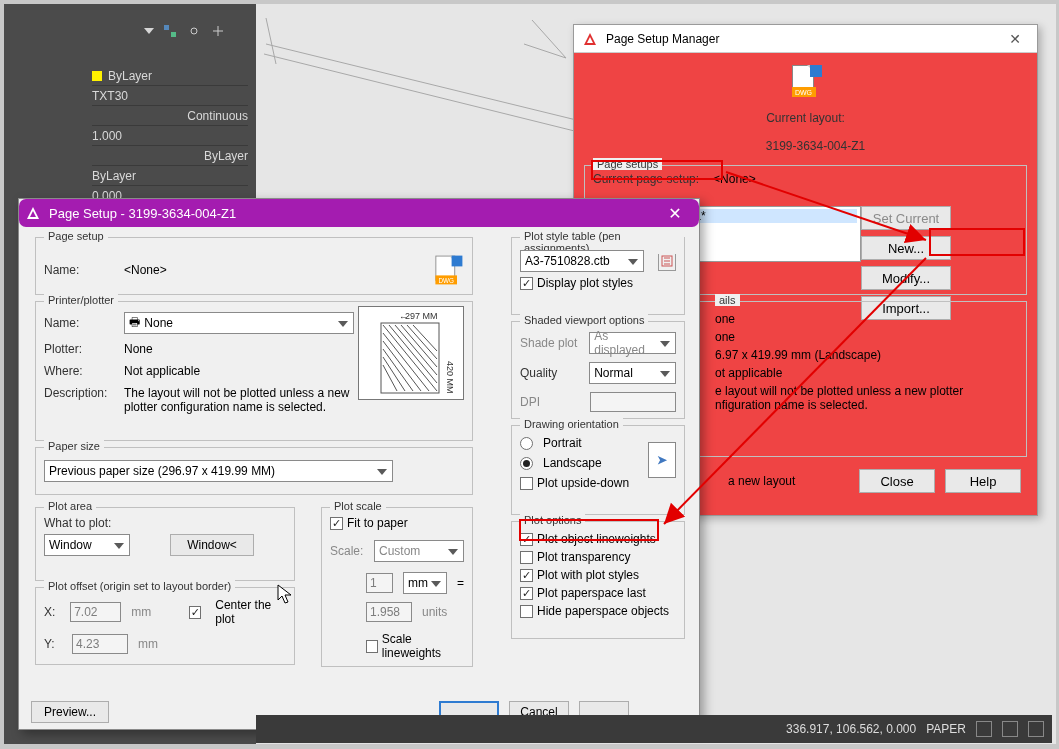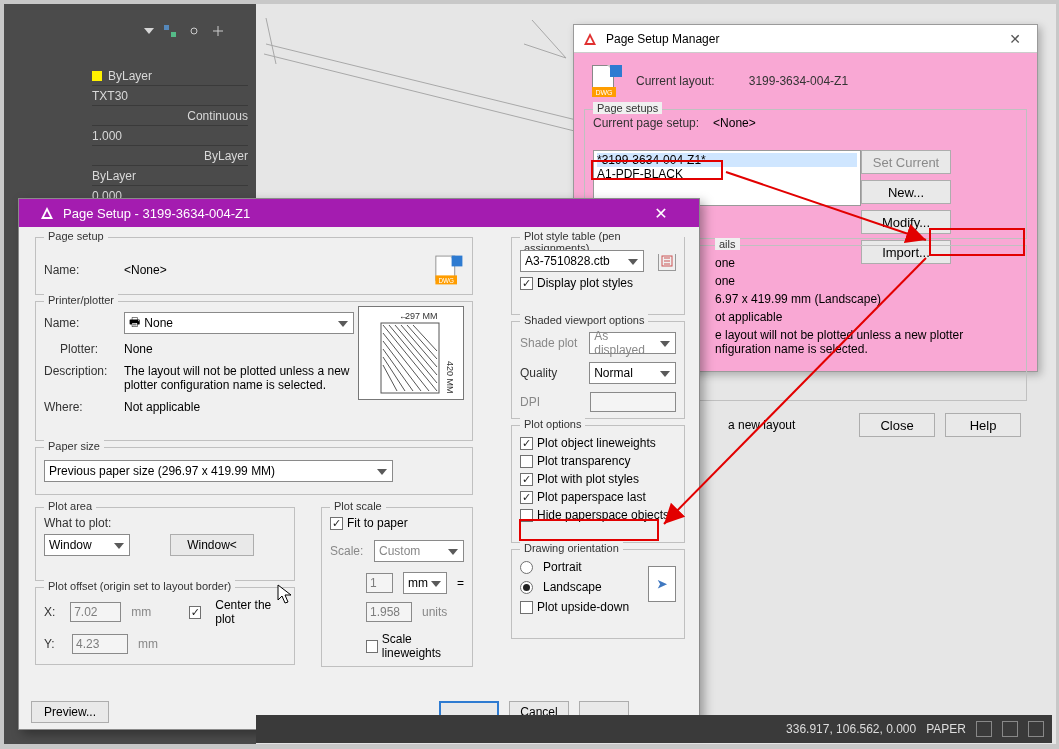--- a/index.html
+++ b/index.html
@@ -11,21 +11,21 @@
     .ticon { width:16px; height:16px; display:inline-block; color:#d6d6d6; }
     .tcaret { width:10px; height:6px; border-left:5px solid transparent; border-right:5px solid transparent; border-top:6px solid #d6d6d6; }
 
     .layer-row { position: absolute; left: 88px; width: 156px; height: 20px; border-bottom: 1px solid #3a3a3a; display:flex; align-items:center; font-size:12px; }
     .layer-sq { width:10px; height:10px; background:#fff200; margin-right:6px; }
 
     .drawing { position:absolute; left:256px; top:4px; width:800px; height:740px; background:#e6e6e6; }
     .drawing svg { position:absolute; left:0; top:0; }
 
     
-    .psm { position:absolute; left:573px; top:24px; width:465px; height:348px; background:#f9a8d4; border:1px solid #9a9a9a; box-shadow:3px 3px 8px rgba(0,0,0,.25); }
+    .psm { position:absolute; left:573px; top:24px; width:465px; height:492px; background:#ef4444; border:1px solid #9a9a9a; box-shadow:3px 3px 8px rgba(0,0,0,.25); }
     .psm-title { height:28px; background:#fff; border-bottom:1px solid #ccc; display:flex; align-items:center; padding:0 8px; gap:8px; }
     .autocad-a { width:16px; height:16px; }
     .psm-close { margin-left:auto; width:28px; text-align:center; color:#555; font-size:14px; }
     .dwg-icon { width:32px; height:32px; position:relative; }
     .dwg-icon .sheet { position:absolute; left:2px; top:0; width:22px; height:28px; background:#fff; border:1px solid #888;}
     .dwg-icon .fold { position:absolute; left:17px; top:0; width:0; height:0; border-left:7px solid transparent; border-top:7px solid #c9c9c9;}
     .dwg-icon .band { position:absolute; left:2px; bottom:0; width:24px; height:10px; background:#ff9d00; color:#fff; font-size:7px; display:flex; align-items:center; justify-content:center; }
     .dwg-icon .corner { position:absolute; right:0; top:0; width:12px; height:12px; background:#2e7bd1;}
     .group { border:1px solid #c0c0c0; margin:6px 10px; padding:6px 8px 10px; position:relative; }
     .group-title { position:absolute; top:-8px; left:8px; background:#f0f0f0; padding:0 4px; font-size:11px; color:#333; }
@@ -35,21 +35,21 @@
     .side-btn.dis { color:#8a8a8a; }
     .row { display:flex; align-items:center; gap:10px; }
     .lbl { color:#333; }
     .val { color:#333; }
     .checkbox { display:flex; align-items:center; gap:4px; margin-top:4px; }
     .chk { width:13px; height:13px; border:1px solid #707070; background:#fff; display:inline-flex; align-items:center; justify-content:center; }
     .chk.on::after { content:"✓"; font-size:11px; color:#222; line-height:1; }
 
     
     .ps { position:absolute; left:18px; top:198px; width:682px; height:532px; background:#f0f0f0; border:1px solid #8a8a8a; box-shadow:4px 4px 10px rgba(0,0,0,.35); }
-    .ps-title { height:28px; background:#a41cb0; color:#fff; display:flex; align-items:center; padding:0 20px; gap:8px; font-size:13px;}
+    .ps-title { height:28px; background:#a41cb0; color:#fff; display:flex; align-items:center; padding:0 6px; gap:8px; font-size:13px;border-radius:7px;}
     .ps-title .autocad-a svg path:first-child { fill:#fff!important;}
     .ps-close { margin-left:auto; width:36px; text-align:center; font-size:16px; }
     .ps-body { position:relative; padding:4px 6px; display:flex; gap:18px; height:calc(100% - 28px);}
     .col-left { width:466px; }
     .col-right { width:194px; }
     .select { height:22px; border:1px solid #8a8a8a; background:#fff; padding:0 18px 0 4px; font-size:12px; display:flex; align-items:center; position:relative; }
     .select::after { content:""; position:absolute; right:5px; top:8px; width:0; height:0; border-left:5px solid transparent; border-right:5px solid transparent; border-top:6px solid #5a5a5a;}
     .btn { height:22px; border:1px solid #adadad; background:#e9e9e9; font-size:12px; padding:0 10px; }
     .btn.dis { color:#8a8a8a; }
     .paper-prev { position:absolute; right:8px; top:4px; width:106px; height:94px; border:1px solid #777; background:#fff; }
@@ -121,21 +121,21 @@
 
 <div class="psm">
   <div class="psm-title">
     <span class="autocad-a"><svg viewBox="0 0 16 16">
           <path d="M2 14 L8 2 L14 14 Z" fill="#e03030"></path>
           <path d="M5 12 L8 6 L11 12 Z" fill="#fff"></path>
         </svg></span>
     <span>Page Setup Manager</span>
     <span class="psm-close">✕</span>
   </div>
-  <div style="display:flex; align-items:center; gap:14px; padding:12px 16px 6px;">
+  <div style="display:flex; align-items:center; gap:14px; padding:12px 16px 6px;flex-direction:column;">
     <span class="dwg-icon">
         <span class="sheet"></span>
         <span class="fold"></span>
         <span class="corner"></span>
         <span class="band">DWG</span>
       </span>
     <span class="lbl">Current layout:</span>
     <span class="val" style="margin-left:20px">3199-3634-004-Z1</span>
   </div>
   <div class="group" style="height:130px;">
@@ -202,31 +202,31 @@
       <div class="group" style="height:140px; position:relative;">
         <span class="group-title">Printer/plotter</span>
         <div class="row" style="margin-top:4px;">
           <span class="lbl" style="width:70px">Name:</span>
           <div class="select" style="width:230px">
               <span style="margin-right:4px">🖶</span>
               <span>None</span>
             </div>
           <button class="btn dis" style="margin-left:8px; width:82px">Properties</button>
         </div>
-        <div class="row" style="margin-top:8px;text-align:center;">
+        <div class="row" style="margin-top:8px;">
             <span class="lbl" style="width:70px">Plotter:</span>
             <span>None</span>
+          </div>
+        <div class="row" style="margin-top:8px;">
+            <span class="lbl" style="width:70px">Where:</span>
+            <span>Not applicable</span>
           </div>
         <div class="row" style="margin-top:8px; align-items:flex-start;">
             <span class="lbl" style="width:70px">Description:</span>
             <span style="width:240px">The layout will not be plotted unless a new plotter configuration name is selected.</span>
-          </div>
-        <div class="row" style="margin-top:8px;">
-            <span class="lbl" style="width:70px">Where:</span>
-            <span>Not applicable</span>
           </div>
         <div class="paper-prev">
           <svg width="106" height="94">
             <text x="40" y="12" font-size="9" fill="#333">←</text>
               <text x="46" y="12" font-size="9" fill="#333">297 MM</text>
             <rect x="22" y="16" width="58" height="70" fill="#fff" stroke="#555"></rect>
             <g stroke="#555" stroke-width="1">
               <line x1="24" y1="18" x2="78" y2="84"></line>
                 <line x1="30" y1="18" x2="78" y2="76"></line>
                 <line x1="36" y1="18" x2="78" y2="68"></line>
@@ -357,58 +357,58 @@
             <span class="lbl" style="width:66px">Quality</span>
             <div class="select" style="width:94px">
               <span>Normal</span>
             </div>
           </div>
         <div class="row" style="margin-top:8px">
             <span class="lbl" style="width:66px; color:#888">DPI</span>
             <div class="input dis" style="width:94px"></div>
           </div>
       </div>
-      <div class="group" style="height:118px">
-        <span class="group-title">Plot options</span>
-        <div class="checkbox">
-            <span class="chk on"></span>
-            <span>Plot object lineweights</span>
-          </div>
-        <div class="checkbox">
-            <span class="chk"></span>
-            <span>Plot transparency</span>
-          </div>
-        <div class="checkbox">
-            <span class="chk on"></span>
-            <span>Plot with plot styles</span>
-          </div>
-        <div class="checkbox">
-            <span class="chk on"></span>
-            <span>Plot paperspace last</span>
-          </div>
-        <div class="checkbox">
-            <span class="chk"></span>
-            <span>Hide paperspace objects</span>
-          </div>
-      </div>
       <div class="group" style="height:90px; position:relative;">
         <span class="group-title">Drawing orientation</span>
         <div class="row" style="margin-top:4px">
             <span class="radio"></span>
             <span>Portrait</span>
           </div>
         <div class="row" style="margin-top:6px">
             <span class="radio on"></span>
             <span>Landscape</span>
           </div>
         <div class="checkbox" style="margin-top:6px">
             <span class="chk"></span>
             <span>Plot upside-down</span>
           </div>
         <div class="orient-icon" style="position:absolute; right:8px; top:16px;">➤</div>
+      </div>
+      <div class="group" style="height:118px">
+        <span class="group-title">Plot options</span>
+        <div class="checkbox">
+            <span class="chk on"></span>
+            <span>Plot object lineweights</span>
+          </div>
+        <div class="checkbox">
+            <span class="chk"></span>
+            <span>Plot transparency</span>
+          </div>
+        <div class="checkbox">
+            <span class="chk on"></span>
+            <span>Plot with plot styles</span>
+          </div>
+        <div class="checkbox">
+            <span class="chk on"></span>
+            <span>Plot paperspace last</span>
+          </div>
+        <div class="checkbox">
+            <span class="chk"></span>
+            <span>Hide paperspace objects</span>
+          </div>
       </div>
     </div>
   </div>
 </div>
 
 <div class="hl-red" style="left:591px; top:160px; width:132px; height:20px;"></div>
 <div class="hl-red" style="left:929px; top:228px; width:96px; height:28px;"></div>
 <div class="hl-red" style="left:519px; top:519px; width:140px; height:22px;"></div>
 
 <svg class="arrow-svg" width="1059" height="749">

